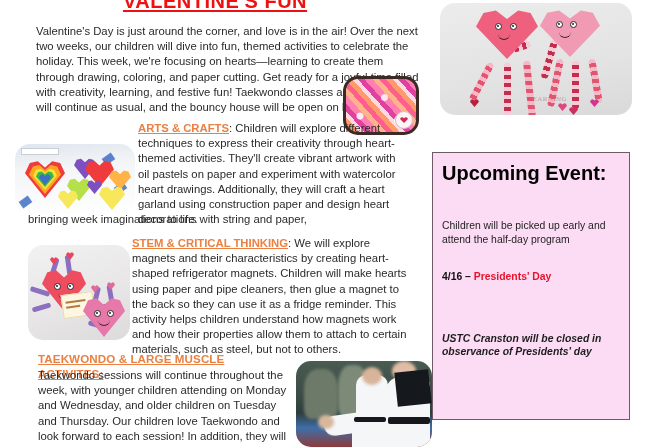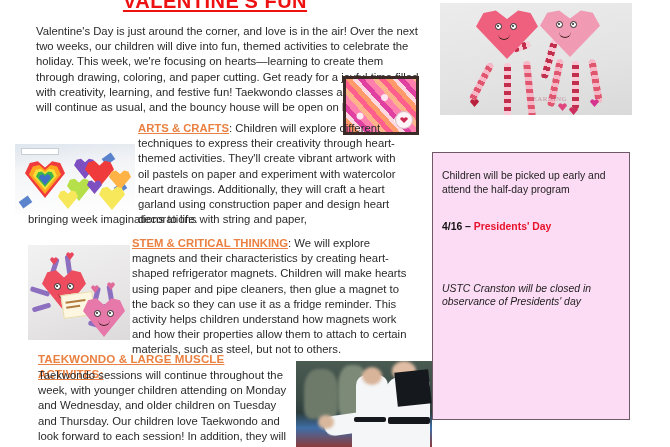--- a/index.html
+++ b/index.html
@@ -100,20 +100,21 @@
     width: 252px;
     font-size: 11.3px;
     line-height: 15.2px;
   }
 
   
   .img {
     position: absolute;
     overflow: hidden;
     background: #eceae8;
+    border-radius: 15px;
   }
 
   
   #img-watercolor {
     left: 343px; top: 76px; width: 76px; height: 59px;
     border: 3px solid #3c2a26;
     box-sizing: border-box;
     background:
       radial-gradient(circle at 20% 70%, rgba(255,255,255,.85) 0 3px, transparent 4px),
       radial-gradient(circle at 55% 35%, rgba(255,255,255,.8) 0 3px, transparent 4px),
@@ -229,21 +230,21 @@
     color: #000000;
     line-height: 24px;
     margin-bottom: 34px;
   }
   .ev-line { font-size: 10.4px; line-height: 13.6px; font-weight: bold; color:#111; }
   .ev-line .red { color:#e8122b; }
   .ev-body {
     font-size: 10.4px; line-height: 13.6px; color: #1d1d1d;
     margin-top: 8px;
   }
-  .ev-body.ital { font-style: italic; font-weight: normal; margin-top: 48px; }
+  .ev-body.ital { font-style: italic; font-weight: bold; margin-top: 48px; }
   .ev-gap { height: 24px; }
 </style>
 </head>
 <body>
 
 <div class="title">VALENTINE'S FUN</div>
 
 <div class="left-col">
 
   <div class="intro">Valentine's Day is just around the corner, and love is in the air! Over the next two weeks, our children will dive into fun, themed activities to celebrate the holiday. This week, we're focusing on hearts—learning to create them through drawing, coloring, and paper cutting. Get ready for a joyful time filled with creativity, learning, and festive fun! Taekwondo classes and gym games will continue as usual, and the bouncy house will be open on Friday.</div>
@@ -350,20 +351,21 @@
   <span class="strip" style="left:152px; top:56px; height:44px; transform:rotate(-10deg);"></span>
   <span class="tip" style="left:150px; top:96px; background:#d6348f;"></span>
   <span class="hshape" style="left:100px; top:6px; width:60px; height:48px; background:#f09ab4;"></span>
   <span class="eye" style="left:116px; top:18px;"></span>
   <span class="eye" style="left:130px; top:18px;"></span>
   <span class="smile" style="left:119px; top:28px;"></span>
   <span class="watermark">LEARNING</span>
 </div>
 
 <div class="event-box">
+  <div class="event-title">Upcoming Event:</div>
 
   <div class="ev-body">Children will be picked up early and attend the half-day program</div>
 
   <div class="ev-gap"></div>
 
   <div class="ev-line">
     <span>4/16 –</span><span class="red"> Presidents' Day</span>
   </div>
   <div class="ev-body ital">USTC Cranston will be closed in observance of Presidents' day</div>
 </div>

